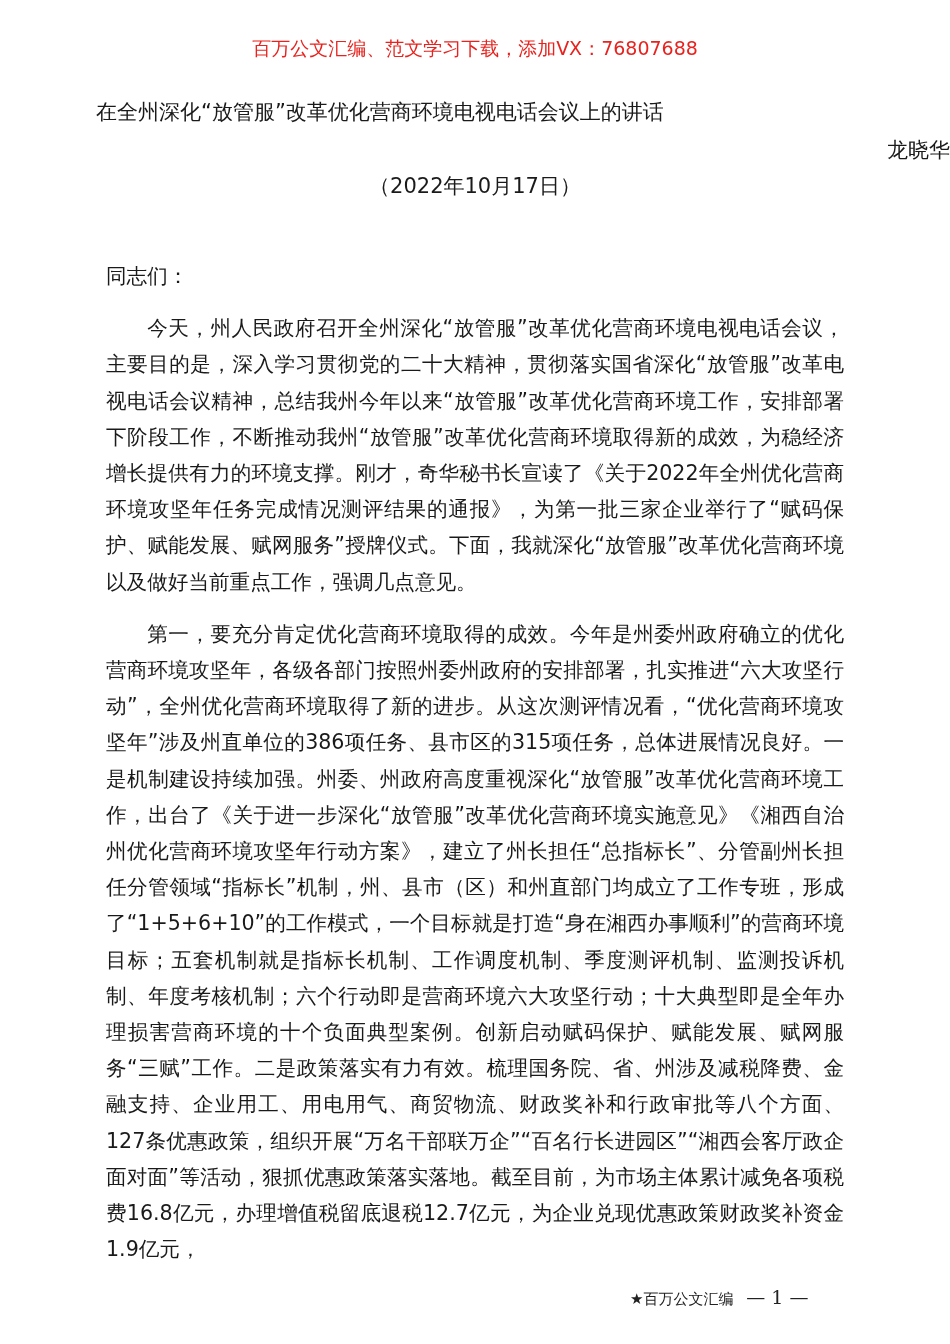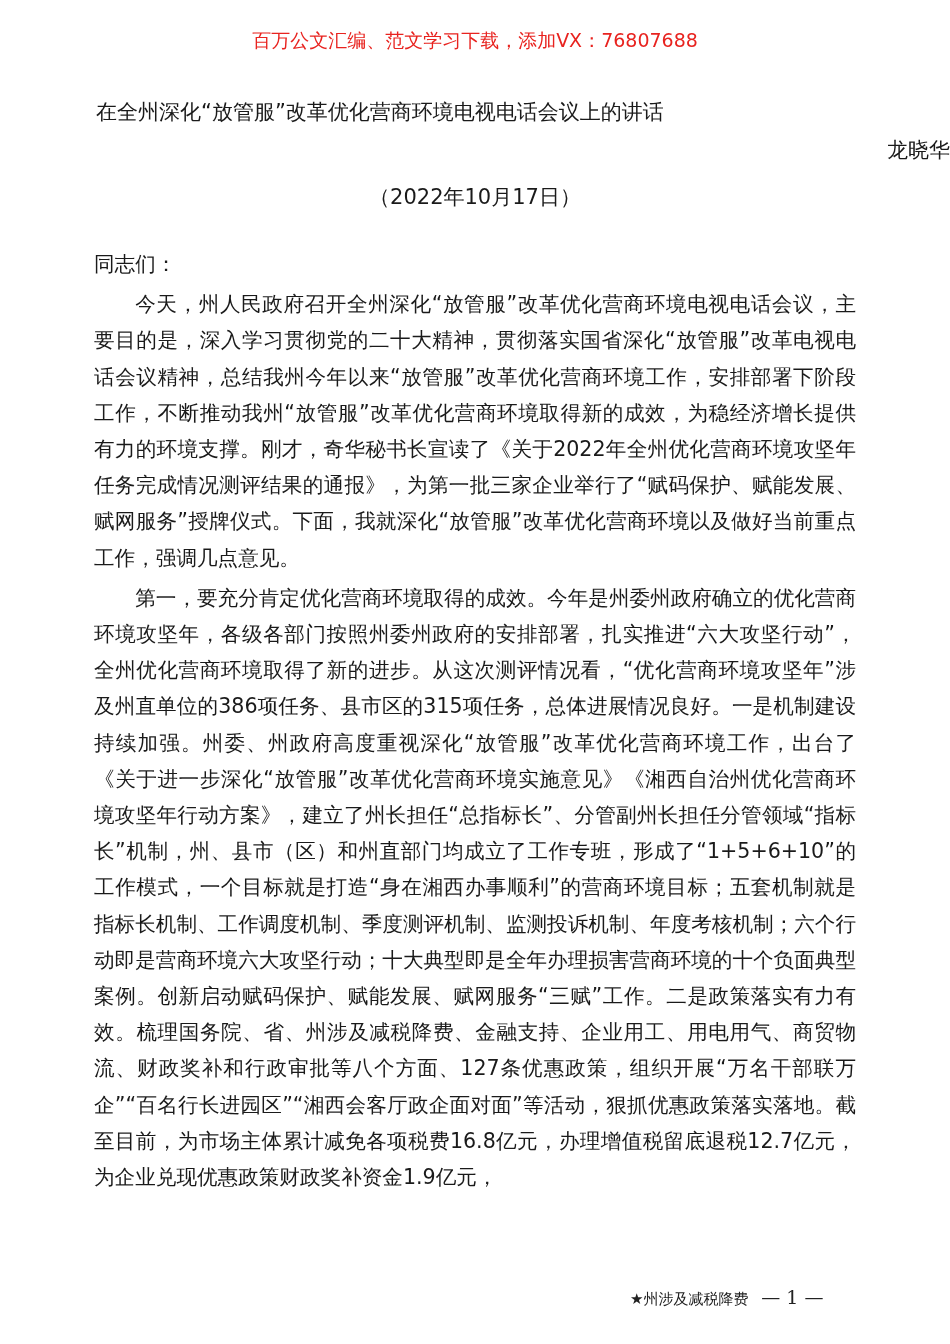--- a/index.html
+++ b/index.html
@@ -1,26 +1,26 @@
 <!DOCTYPE html>
 <html><head>
 <meta charset="utf-8">
 <style>
   html, body { margin: 0; padding: 0; background: #ffffff; }
   body { width: 950px; height: 1344px; position: relative; overflow: hidden;
          font-family: "DejaVu Sans", "Liberation Sans", sans-serif; color: #1a1a1a; }
-  .banner { position: absolute; top: 28px; left: 0; width: 950px; text-align: center;
+  .banner { position: absolute; top: 36px; left: 0; width: 950px; text-align: center;
             font-size: 19px; color: #e8231f; letter-spacing: 0px; }
   .title { position: absolute; top: 98px; left: 0; width: 760px; text-align: center;
            font-size: 21px; }
   .author { position: absolute; top: 136px; left: 0; width: 950px; text-align: right; font-size: 21px; }
-  .date { position: absolute; top: 172px; left: 0; width: 950px; text-align: center; font-size: 21px; margin-top: 11px; }
+  .date { position: absolute; top: 172px; left: 0; width: 950px; text-align: center; font-size: 21px; }
   .body { position: absolute; top: 242px; left: 90px; width: 770px; font-size: 20.6px;
           line-height: 36.2px; text-align: justify; }
-  .body p { margin: 4px; }
+  .body p { margin: 16px; }
   .indent { text-indent: 2em; }
   b { font-weight: normal; }
   .footer { position: absolute; top: 1286px; left: 630px; font-size: 15px; color: #222; }
   .footer .pg { font-family: "DejaVu Serif", serif; font-size: 19px; margin-left: 8px; }
 </style>
 </head>
 <body>
 
 <div class="banner">百万公文汇编、范文学习下载，添加VX：76807688</div>
 
@@ -28,15 +28,15 @@
 <div class="author">龙晓华</div>
 <div class="date">（2022年10月17日）</div>
 
 <div class="body">
   <p>同志们：</p>
   <p class="indent">今天，州人民政府召开全州深化“放管服”改革优化营商环境电视电话会议，主要目的是，深入学习贯彻党的二十大精神，贯彻落实国省深化“放管服”改革电视电话会议精神，总结我州今年以来“放管服”改革优化营商环境工作，安排部署下阶段工作，不断推动我州“放管服”改革优化营商环境取得新的成效，为稳经济增长提供有力的环境支撑。刚才，奇华秘书长宣读了《关于2022年全州优化营商环境攻坚年任务完成情况测评结果的通报》，为第一批三家企业举行了“赋码保护、赋能发展、赋网服务”授牌仪式。下面，我就深化“放管服”改革优化营商环境以及做好当前重点工作，强调几点意见。</p>
   <p class="indent"><b>第一，要充分肯定优化营商环境取得的成效。</b><span>今年是州委州政府确立的优化营商环境攻坚年，各级各部门按照州委州政府的安排部署，扎实推进“六大攻坚行动”，全州优化营商环境取得了新的进步。从这次测评情况看，“优化营商环境攻坚年”涉及州直单位的386项任务、县市区的315项任务，总体进展情况良好。</span><b>一是机制建设持续加强。</b><span>州委、州政府高度重视深化“放管服”改革优化营商环境工作，出台了《关于进一步深化“放管服”改革优化营商环境实施意见》《湘西自治州优化营商环境攻坚年行动方案》，建立了州长担任“总指标长”、分管副州长担任分管领域“指标长”机制，州、县市（区）和州直部门均成立了工作专班，形成了“1+5+6+10”的工作模式，一个目标就是打造“身在湘西办事顺利”的营商环境目标；五套机制就是指标长机制、工作调度机制、季度测评机制、监测投诉机制、年度考核机制；六个行动即是营商环境六大攻坚行动；十大典型即是全年办理损害营商环境的十个负面典型案例。创新启动赋码保护、赋能发展、赋网服务“三赋”工作。</span><b>二是政策落实有力有效。</b><span>梳理国务院、省、州涉及减税降费、金融支持、企业用工、用电用气、商贸物流、财政奖补和行政审批等八个方面、127条优惠政策，组织开展“万名干部联万企”“百名行长进园区”“湘西会客厅政企面对面”等活动，狠抓优惠政策落实落地。截至目前，为市场主体累计减免各项税费16.8亿元，办理增值税留底退税12.7亿元，为企业兑现优惠政策财政奖补资金1.9亿元，</span></p>
 </div>
 
 <div class="footer">
-  <span>★州涉及减税降费</span>
+  <span>★百万公文汇编</span>
   <span class="pg">— 1 —</span>
 </div>
 
 </body></html>

